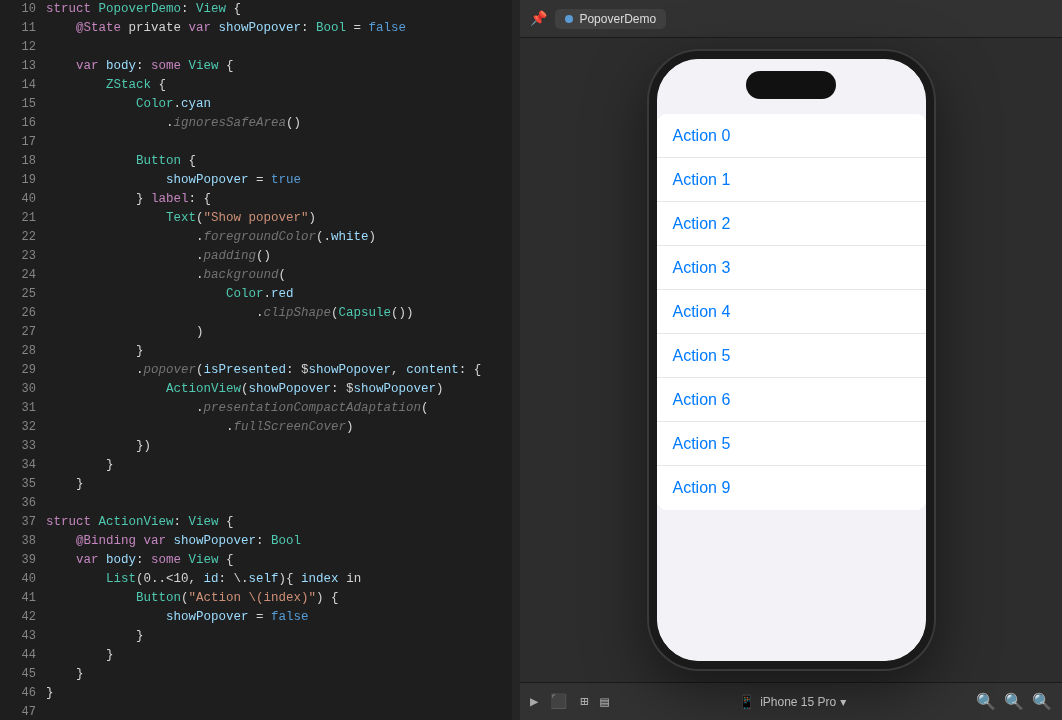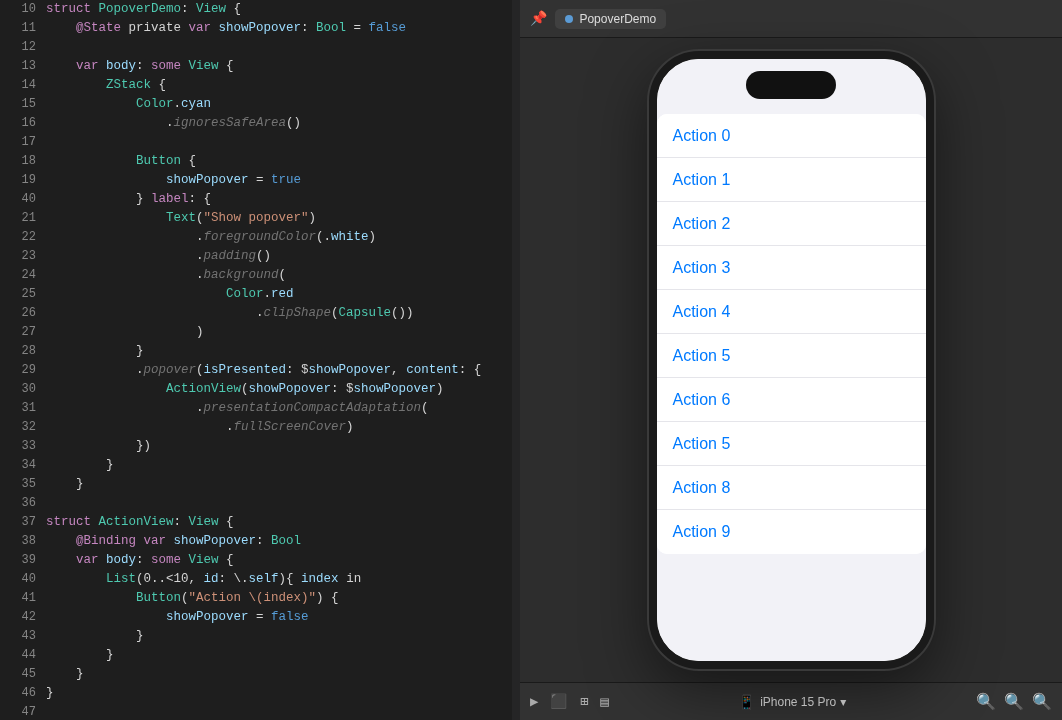--- a/index.html
+++ b/index.html
@@ -434,23 +434,20 @@
             <div class="action-item">
               <span class="action-item-label">Action 5</span>
             </div>
             <div class="action-item">
               <span class="action-item-label">Action 6</span>
             </div>
             <div class="action-item">
               <span class="action-item-label">Action 5</span>
             </div>
             <div class="action-item">
-              <span class="action-item-label">Action 8</span>
-            </div>
-            <div class="action-item">
               <span class="action-item-label">Action 9</span>
             </div>
           </div>
       </div>
     </div>
   </div>
 
   <div class="preview-bottom">
     <div class="bottom-left-icons">
       <span class="bottom-icon">▶</span>

